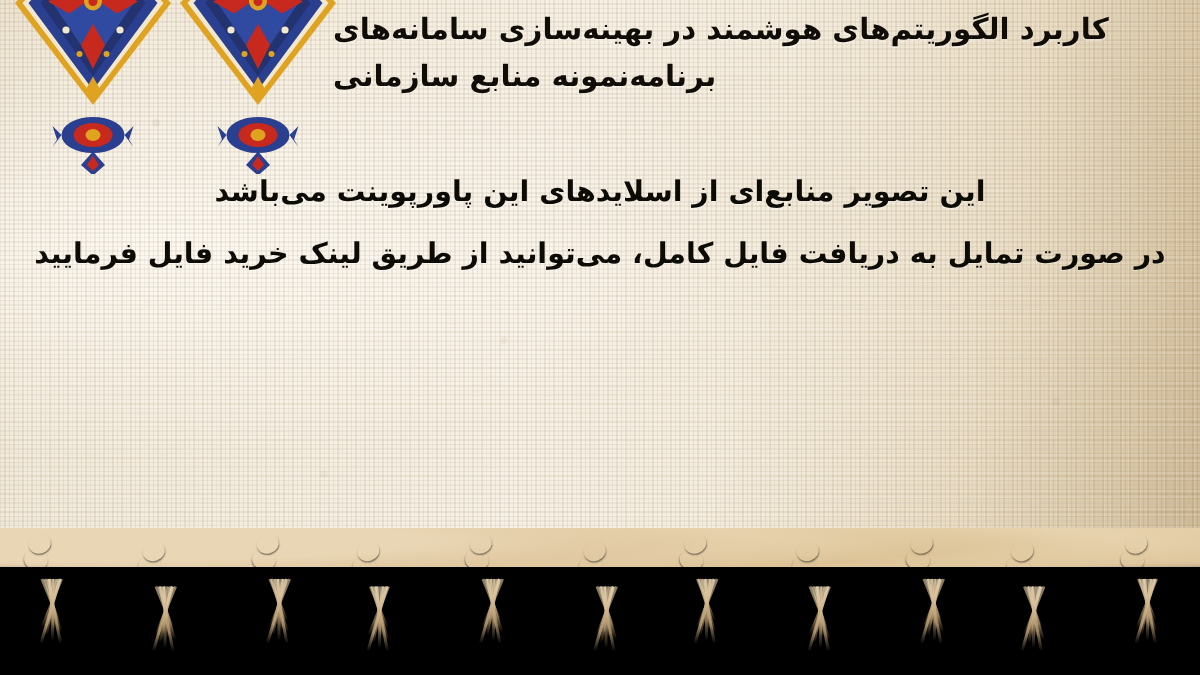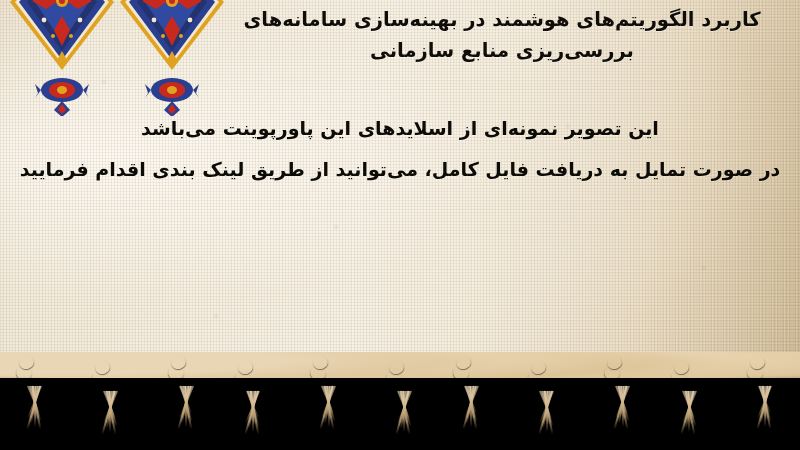--- a/index.html
+++ b/index.html
@@ -63,21 +63,21 @@
     position:absolute; left:0; top:-34px; width:240px; height:150px;
     pointer-events:none;
   }
 
   
   .txt-layer{ position:absolute; left:0; top:0; width:800px; height:372px; }
 
   .title{
     position:absolute;
     right:18px; top:4px; width:560px;
-    text-align:center;
+    text-align:left;
     color:#100d08;
     font-size:19.5px;
     line-height:31px;
     font-weight:700;
     direction:rtl;
     letter-spacing:0px;
     text-shadow:0 1px 0 rgba(255,255,255,.35);
   }
 
   .body-block{
@@ -205,26 +205,26 @@
       <g>
           <use href="#pend" x="172" y="124"></use>
         </g>
     </svg>
   </div>
 
   <div class="txt-layer">
 
     <div class="title">
       <div>کاربرد الگوریتم‌های هوشمند در بهینه‌سازی سامانه‌های</div>
-      <div>بررسی‌ریزی منابع سازمانی</div>
+      <div>برنامه‌نمونه منابع سازمانی</div>
     </div>
 
     <div class="body-block">
-      <span class="ln first">این تصویر نمونه‌ای از اسلایدهای این پاورپوینت می‌باشد</span>
-      <span class="ln">در صورت تمایل به دریافت فایل کامل، می‌توانید از طریق لینک بندی اقدام فرمایید</span>
+      <span class="ln first">این تصویر منابع‌ای از اسلایدهای این پاورپوینت می‌باشد</span>
+      <span class="ln">در صورت تمایل به دریافت فایل کامل، می‌توانید از طریق لینک خرید فایل فرمایید</span>
     </div>
 
   </div>
 
   <div class="black-mat"></div>
   <div class="fringe-zone">
     <div class="fringe-top-edge"></div>
     <div id="tassels">
         <div class="tassel" style="left: 15.3636px; top: 4px;">
           <div class="knot k1"></div>

